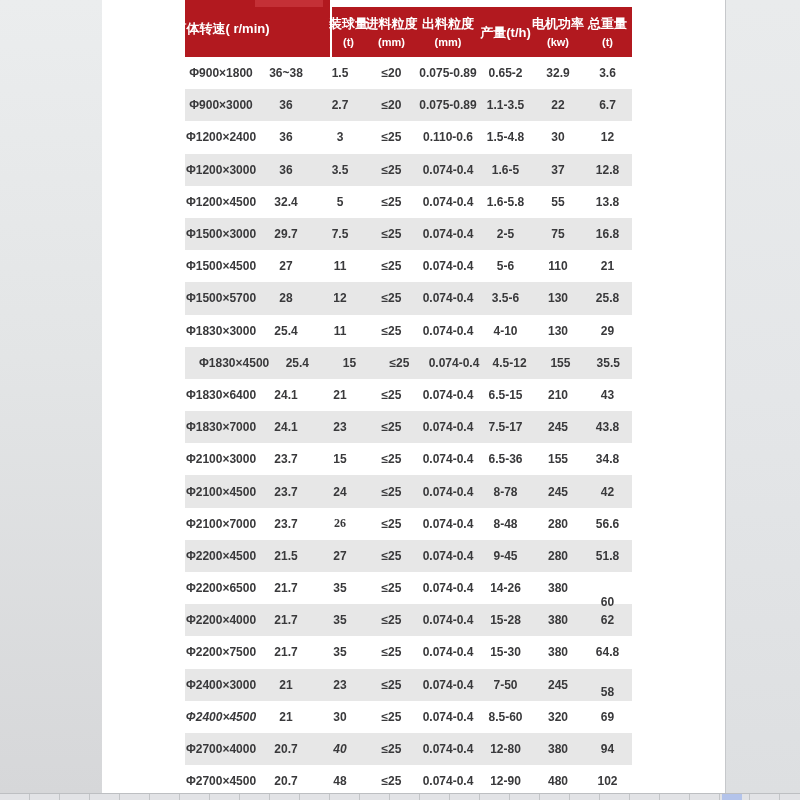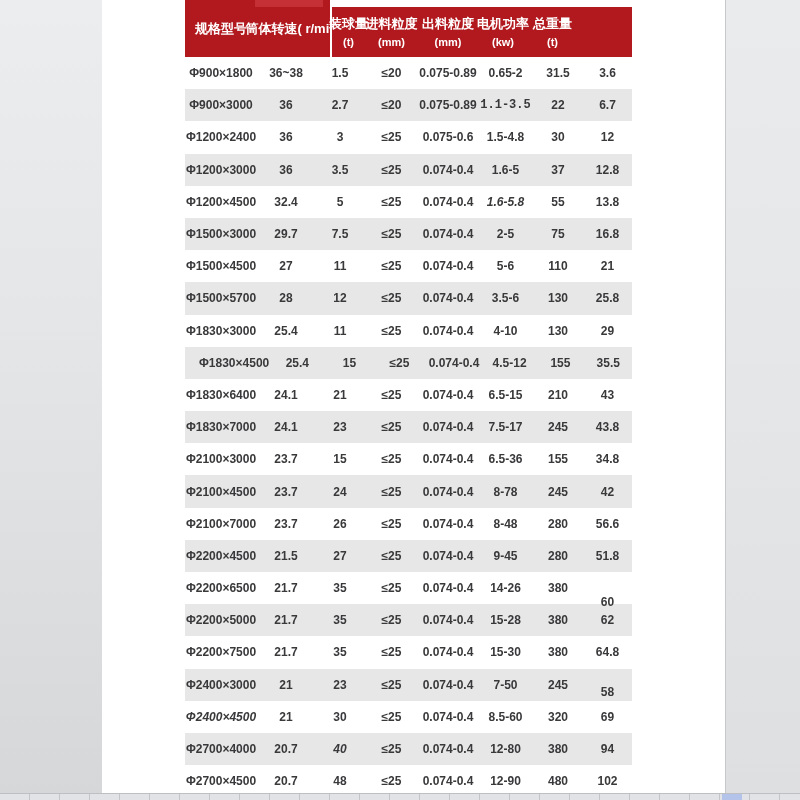--- a/index.html
+++ b/index.html
@@ -71,100 +71,100 @@
 
 <div class="canvas">
 
   <div class="left-margin"></div>
   <div class="page"></div>
   <div class="right-margin"></div>
 
   <div class="spec-table">
 
     <div class="hdr-left">
-      <div class="hcell" style="width:72px">
-        <span>规格型号</span>
-      </div>
       <div class="hcell" style="width:73px">
         <span>筒体转速( r/min)</span>
       </div>
     </div>
     <div class="hdr-sliver"></div>
 
     <div class="hdr-right">
       <div class="hcell" style="width:33px">
         <span>装球量</span>
         <span class="unit">(t)</span>
       </div>
       <div class="hcell" style="width:53px">
         <span>进料粒度</span>
         <span class="unit">(mm)</span>
       </div>
       <div class="hcell" style="width:60px">
         <span>出料粒度</span>
         <span class="unit">(mm)</span>
+      </div>
+      <div class="hcell" style="width:55px">
+        <span>产量(t/h)</span>
       </div>
       <div class="hcell" style="width:50px">
         <span>电机功率</span>
         <span class="unit">(kw)</span>
       </div>
       <div class="hcell" style="width:49px">
         <span>总重量</span>
         <span class="unit">(t)</span>
       </div>
     </div>
 
     <div class="tbody">
         <div class="trow">
           <div class="tcell" style="width: 72px;">Φ900×1800</div>
           <div class="tcell" style="width: 58px;">36~38</div>
           <div class="tcell" style="width: 50px;">1.5</div>
           <div class="tcell" style="width: 53px;">≤20</div>
           <div class="tcell" style="width: 60px;">0.075-0.89</div>
           <div class="tcell" style="width: 55px;">0.65-2</div>
-          <div class="tcell" style="width: 50px;">31.5</div>
+          <div class="tcell" style="width: 50px;">32.9</div>
           <div class="tcell" style="width: 49px;">3.6</div>
         </div>
         <div class="trow alt">
           <div class="tcell" style="width: 72px;">Φ900×3000</div>
           <div class="tcell" style="width: 58px;">36</div>
           <div class="tcell" style="width: 50px;">2.7</div>
           <div class="tcell" style="width: 53px;">≤20</div>
           <div class="tcell" style="width: 60px;">0.075-0.89</div>
-          <div class="tcell" style="width: 55px; font-family: Liberation Mono, monospace;">1.1-3.5</div>
+          <div class="tcell" style="width: 55px;">1.1-3.5</div>
           <div class="tcell" style="width: 50px;">22</div>
           <div class="tcell" style="width: 49px;">6.7</div>
         </div>
         <div class="trow">
           <div class="tcell" style="width: 72px;">Φ1200×2400</div>
           <div class="tcell" style="width: 58px;">36</div>
           <div class="tcell" style="width: 50px;">3</div>
           <div class="tcell" style="width: 53px;">≤25</div>
-          <div class="tcell" style="width: 60px;">0.075-0.6</div>
+          <div class="tcell" style="width: 60px;">0.110-0.6</div>
           <div class="tcell" style="width: 55px;">1.5-4.8</div>
           <div class="tcell" style="width: 50px;">30</div>
           <div class="tcell" style="width: 49px;">12</div>
         </div>
         <div class="trow alt">
           <div class="tcell" style="width: 72px;">Φ1200×3000</div>
           <div class="tcell" style="width: 58px;">36</div>
           <div class="tcell" style="width: 50px;">3.5</div>
           <div class="tcell" style="width: 53px;">≤25</div>
           <div class="tcell" style="width: 60px;">0.074-0.4</div>
           <div class="tcell" style="width: 55px;">1.6-5</div>
           <div class="tcell" style="width: 50px;">37</div>
           <div class="tcell" style="width: 49px;">12.8</div>
         </div>
         <div class="trow">
           <div class="tcell" style="width: 72px;">Φ1200×4500</div>
           <div class="tcell" style="width: 58px;">32.4</div>
           <div class="tcell" style="width: 50px;">5</div>
           <div class="tcell" style="width: 53px;">≤25</div>
           <div class="tcell" style="width: 60px;">0.074-0.4</div>
-          <div class="tcell" style="width: 55px; font-style: italic;">1.6-5.8</div>
+          <div class="tcell" style="width: 55px;">1.6-5.8</div>
           <div class="tcell" style="width: 50px;">55</div>
           <div class="tcell" style="width: 49px;">13.8</div>
         </div>
         <div class="trow alt">
           <div class="tcell" style="width: 72px;">Φ1500×3000</div>
           <div class="tcell" style="width: 58px;">29.7</div>
           <div class="tcell" style="width: 50px;">7.5</div>
           <div class="tcell" style="width: 53px;">≤25</div>
           <div class="tcell" style="width: 60px;">0.074-0.4</div>
           <div class="tcell" style="width: 55px;">2-5</div>
@@ -247,21 +247,21 @@
           <div class="tcell" style="width: 50px;">24</div>
           <div class="tcell" style="width: 53px;">≤25</div>
           <div class="tcell" style="width: 60px;">0.074-0.4</div>
           <div class="tcell" style="width: 55px;">8-78</div>
           <div class="tcell" style="width: 50px;">245</div>
           <div class="tcell" style="width: 49px;">42</div>
         </div>
         <div class="trow">
           <div class="tcell" style="width: 72px;">Φ2100×7000</div>
           <div class="tcell" style="width: 58px;">23.7</div>
-          <div class="tcell" style="width: 50px;">26</div>
+          <div class="tcell" style="width: 50px; font-family: Liberation Serif, serif;">26</div>
           <div class="tcell" style="width: 53px;">≤25</div>
           <div class="tcell" style="width: 60px;">0.074-0.4</div>
           <div class="tcell" style="width: 55px;">8-48</div>
           <div class="tcell" style="width: 50px;">280</div>
           <div class="tcell" style="width: 49px;">56.6</div>
         </div>
         <div class="trow alt">
           <div class="tcell" style="width: 72px;">Φ2200×4500</div>
           <div class="tcell" style="width: 58px;">21.5</div>
           <div class="tcell" style="width: 50px;">27</div>
@@ -275,21 +275,21 @@
           <div class="tcell" style="width: 72px;">Φ2200×6500</div>
           <div class="tcell" style="width: 58px;">21.7</div>
           <div class="tcell" style="width: 50px;">35</div>
           <div class="tcell" style="width: 53px;">≤25</div>
           <div class="tcell" style="width: 60px;">0.074-0.4</div>
           <div class="tcell" style="width: 55px;">14-26</div>
           <div class="tcell" style="width: 50px;">380</div>
           <div class="tcell" style="width: 49px; margin-top: 28px;">60</div>
         </div>
         <div class="trow alt">
-          <div class="tcell" style="width: 72px;">Φ2200×5000</div>
+          <div class="tcell" style="width: 72px;">Φ2200×4000</div>
           <div class="tcell" style="width: 58px;">21.7</div>
           <div class="tcell" style="width: 50px;">35</div>
           <div class="tcell" style="width: 53px;">≤25</div>
           <div class="tcell" style="width: 60px;">0.074-0.4</div>
           <div class="tcell" style="width: 55px;">15-28</div>
           <div class="tcell" style="width: 50px;">380</div>
           <div class="tcell" style="width: 49px;">62</div>
         </div>
         <div class="trow">
           <div class="tcell" style="width: 72px;">Φ2200×7500</div>

